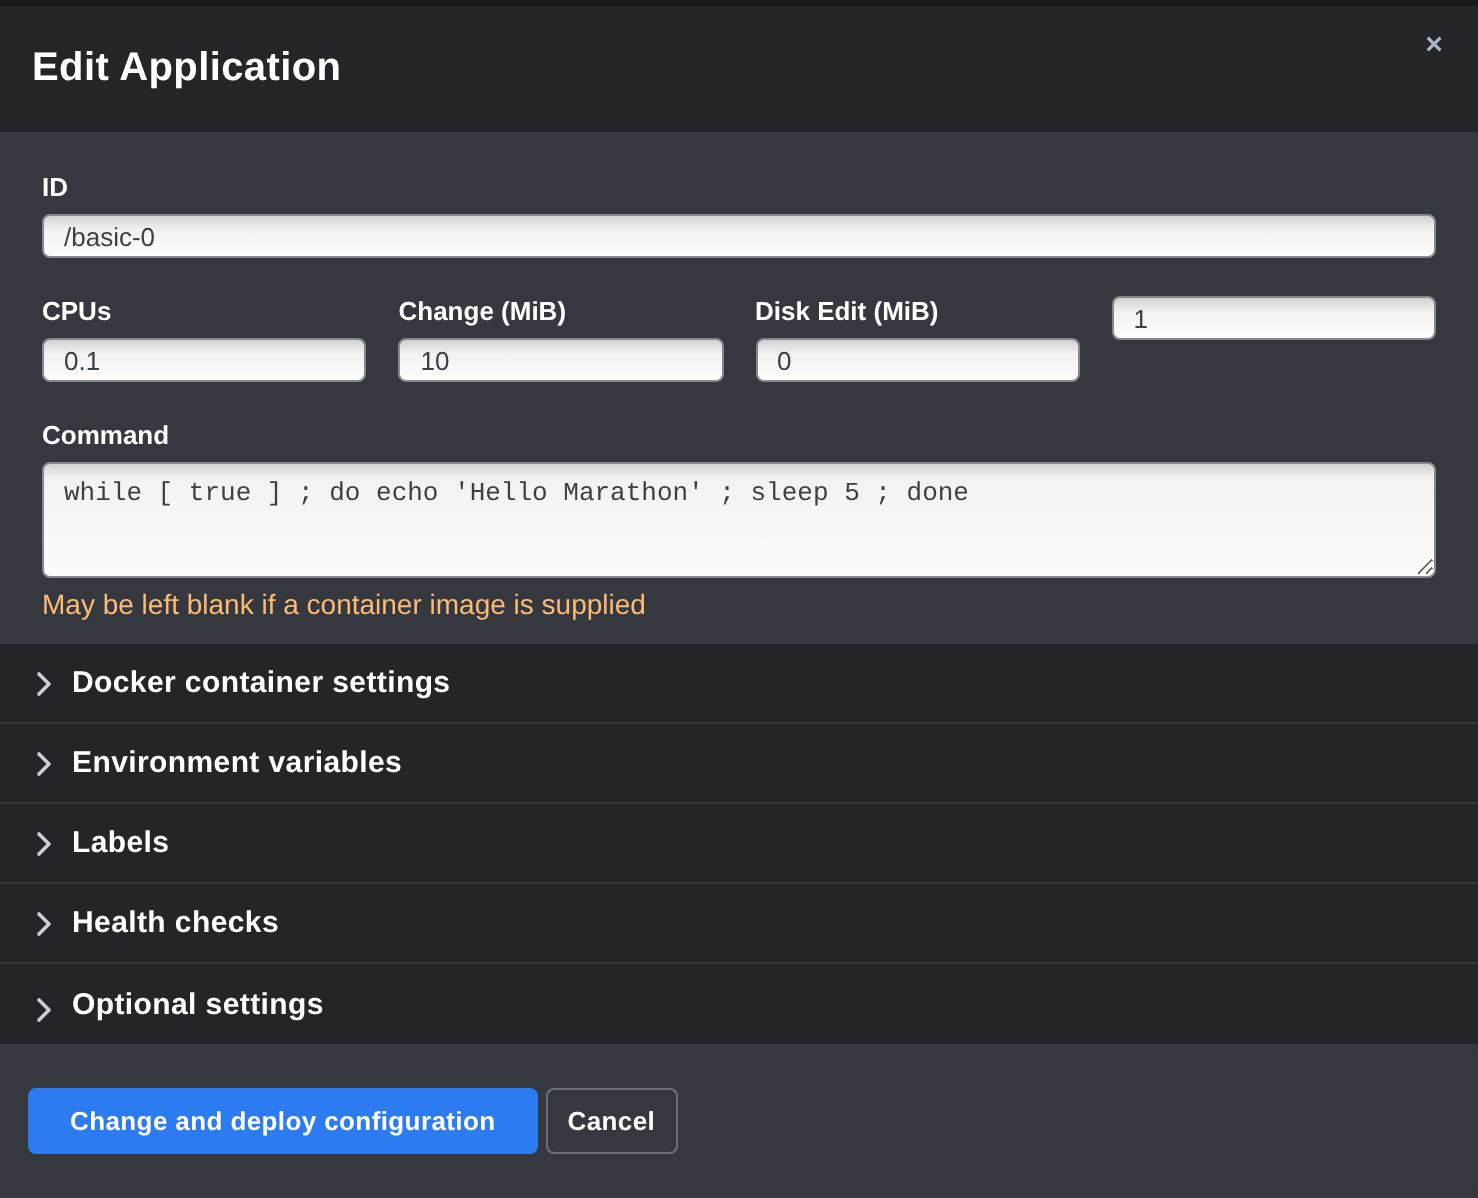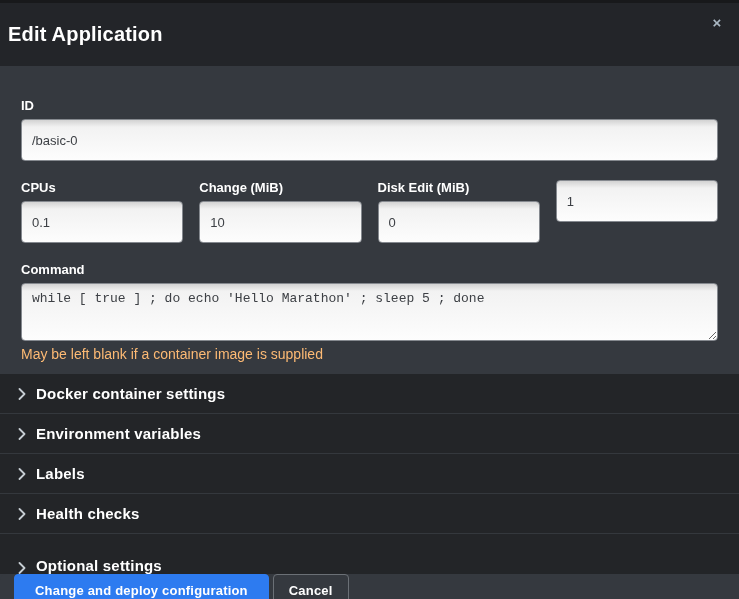--- a/index.html
+++ b/index.html
@@ -14,78 +14,78 @@
     display:flex; flex-direction:column;
   }
   .top-strip { height:3px; background:#18191b; flex:0 0 auto; }
 
   
   .modal-header {
     height:63px; flex:0 0 auto;
     background:#232529;
     position:relative;
     display:flex; align-items:center;
-    padding:0 8px;
+    padding:0 16px;
   }
   .modal-title { color:#ffffff; font-size:20px; font-weight:bold; letter-spacing:.2px; }
   .close-btn {
     position:absolute; top:11px; right:13px;
     color:#a9b7c2; font-size:15px; font-weight:bold;
     width:18px; height:18px; line-height:18px; text-align:center;
     cursor:pointer;
   }
 
   
-  .modal-body { padding:32px 21px 0 21px; flex:0 0 auto; }
+  .modal-body { padding:20px 21px 0 21px; flex:0 0 auto; }
   .form-group { margin-bottom:19px; }
   .form-group:last-child { margin-bottom:0; }
   .field-label {
     display:block; color:#ffffff; font-size:13px; font-weight:bold;
     margin-bottom:6px; line-height:15px;
   }
   .text-input, .text-area {
     width:100%; display:block;
     border:1px solid #85898f; border-radius:4px;
     background:#fcfcfc;
     background:linear-gradient(to bottom, #d2d2d2 0px, #f2f2f2 7px, #fdfdfd 100%);
     color:#3d4045; font-size:13px;
     font-family:"Liberation Sans", sans-serif;
     outline:none;
   }
-  .text-input { height:42px; padding:0 10px; }
+  .text-input { height:22px; padding:0 10px; }
   .text-area { height:58px; padding:6px 10px; resize:vertical; line-height:1.45;font-family:Liberation Mono, monospace; }
   .grid4 { display:grid; grid-template-columns:repeat(4, 1fr); gap:16px; }
   .help-text { color:#fdba74; font-size:14px; margin-top:5px; line-height:16px; }
 
   
   .accordion { background:#232528; margin-top:12px; flex:0 0 auto; }
   .accordion-row {
     height:40px; display:flex; align-items:center;
-    padding:0 18px; cursor:pointer;
+    padding:11px 18px; cursor:pointer;
     border-bottom:1px solid #34383d;
   }
   .accordion-row:last-child { border-bottom:none;align-items:flex-end; }
   .chev { width:8px; height:12px; margin-right:10px; flex:0 0 auto; display:block; }
   .accordion-label { color:#ffffff; font-size:15px; font-weight:bold; letter-spacing:.2px; }
 
   
   .modal-footer {
     flex:1 1 auto;
     background:#35393f;
     display:flex; align-items:center;
     padding:0 14px; gap:4px;border-radius:6px;
   }
   .btn {
     height:33px; border-radius:4px;
     font-family:"Liberation Sans", sans-serif;
     font-size:13px; font-weight:bold;
     cursor:pointer; letter-spacing:.2px;
   }
   .btn-primary { background:#2d7bf0; border:1px solid #2d7bf0; color:#ffffff; padding:0 20px; }
-  .btn-default { background:transparent; border:1px solid #6b7076; color:#ffffff; padding:0 15px; }
+  .btn-default { background:transparent; border:1px solid #6b7076; color:#ffffff; padding:0 10px; }
 </style>
 </head>
 <body>
 
 <div class="modal">
   <div class="top-strip"></div>
 
   <div class="modal-header">
     <div class="modal-title">Edit Application</div>
     <div class="close-btn">×</div>

